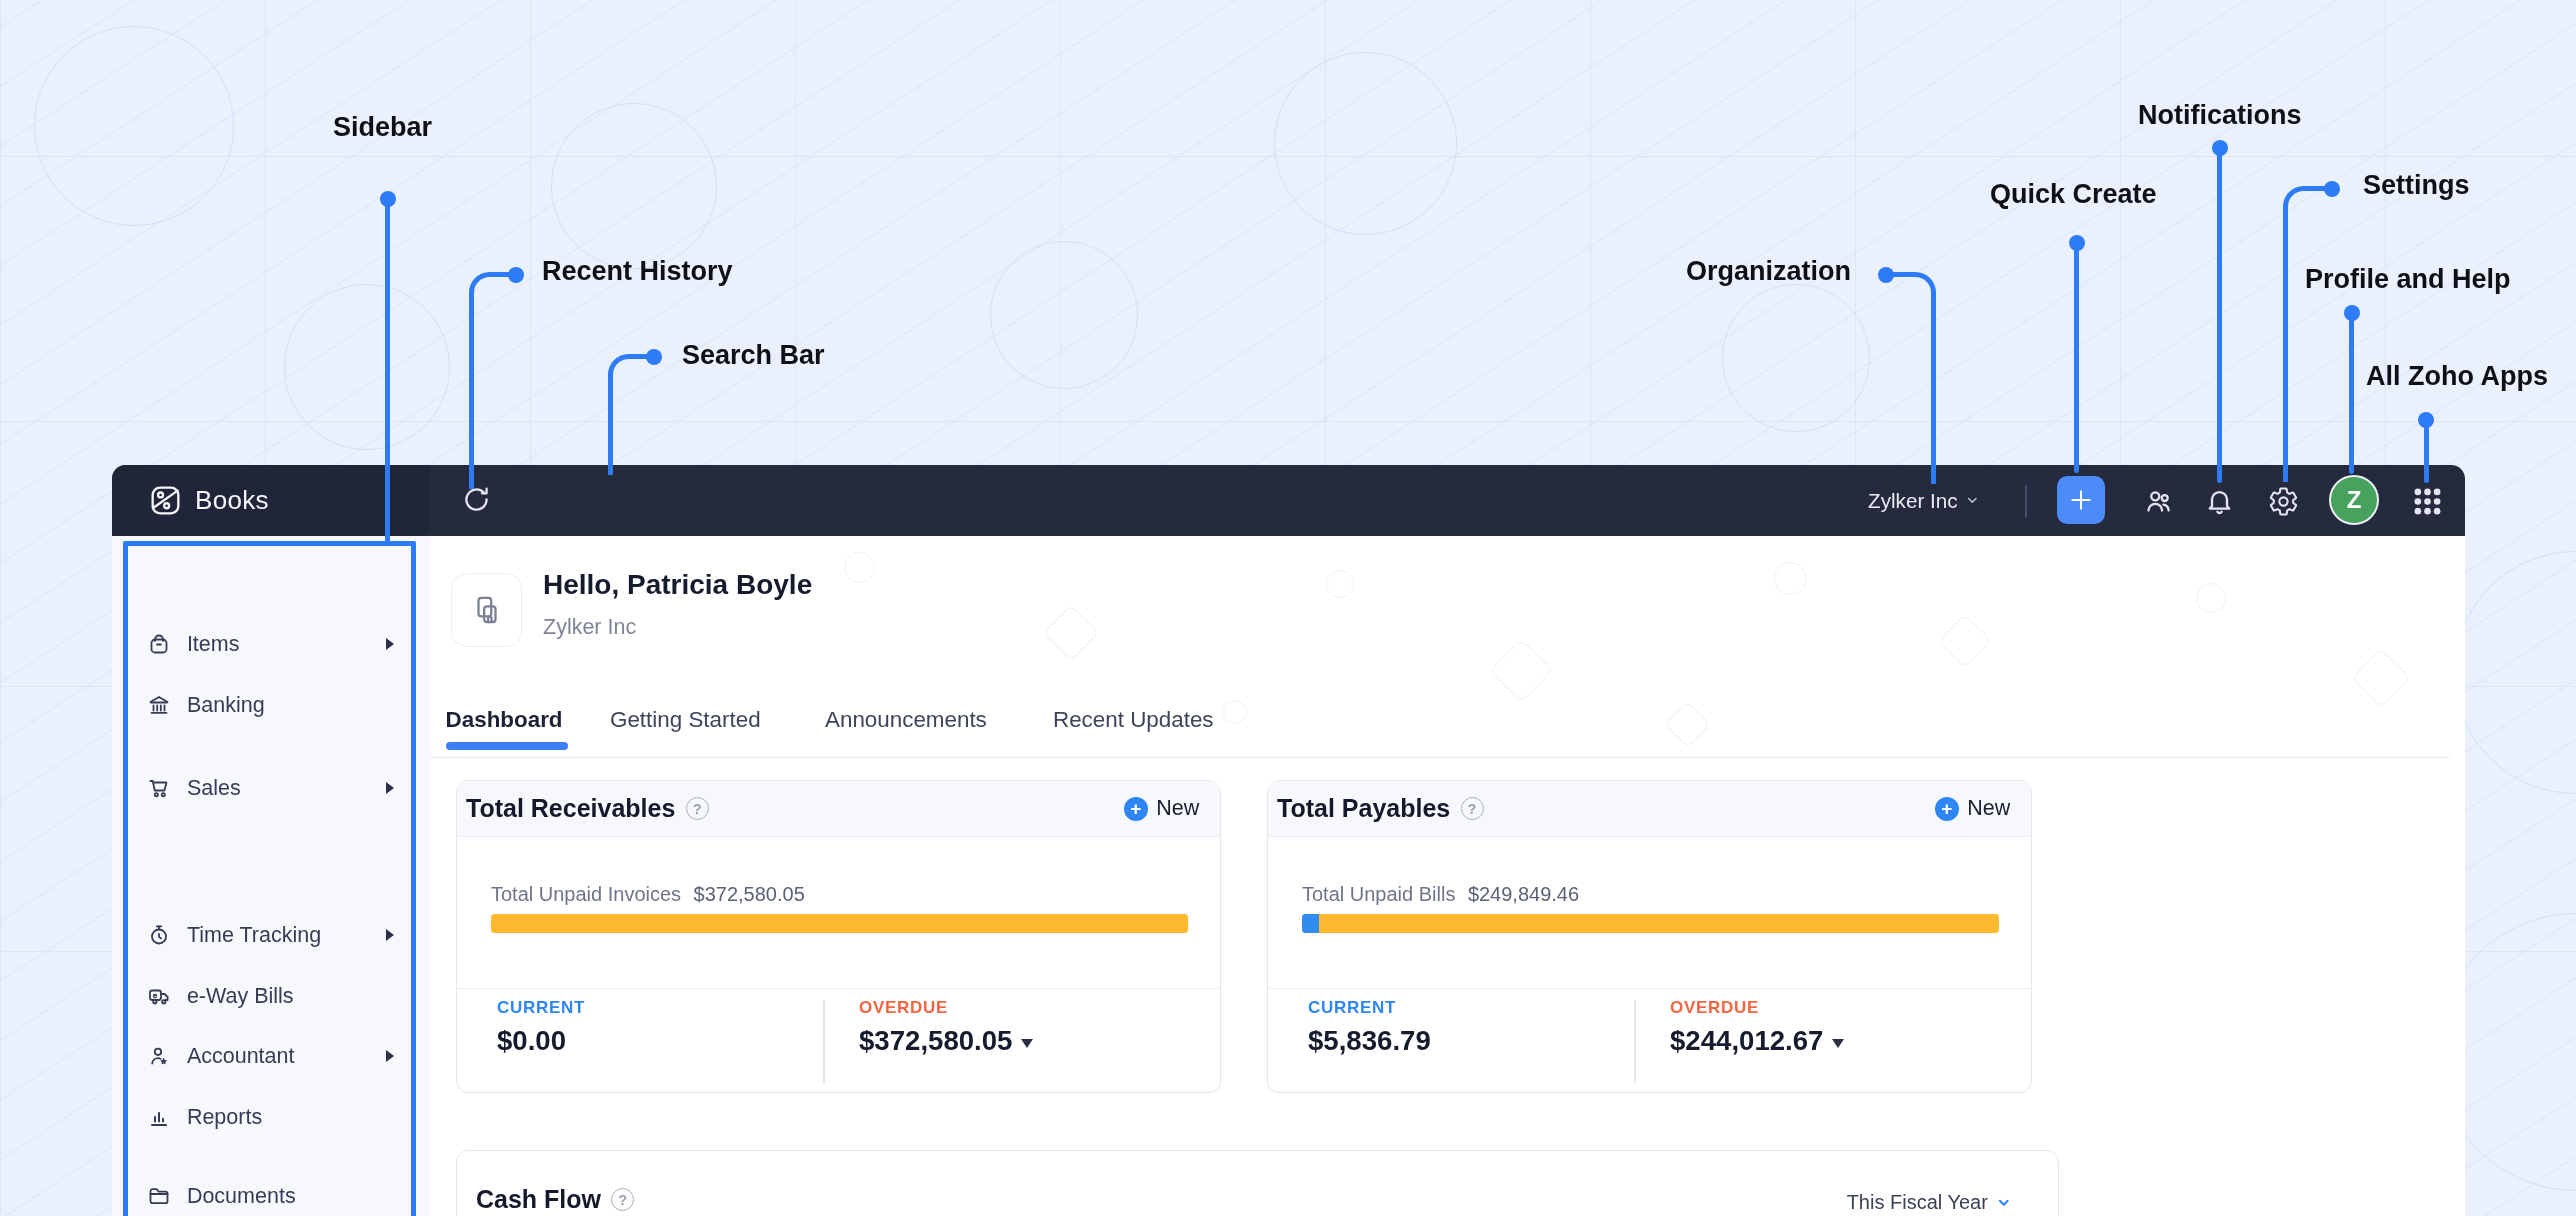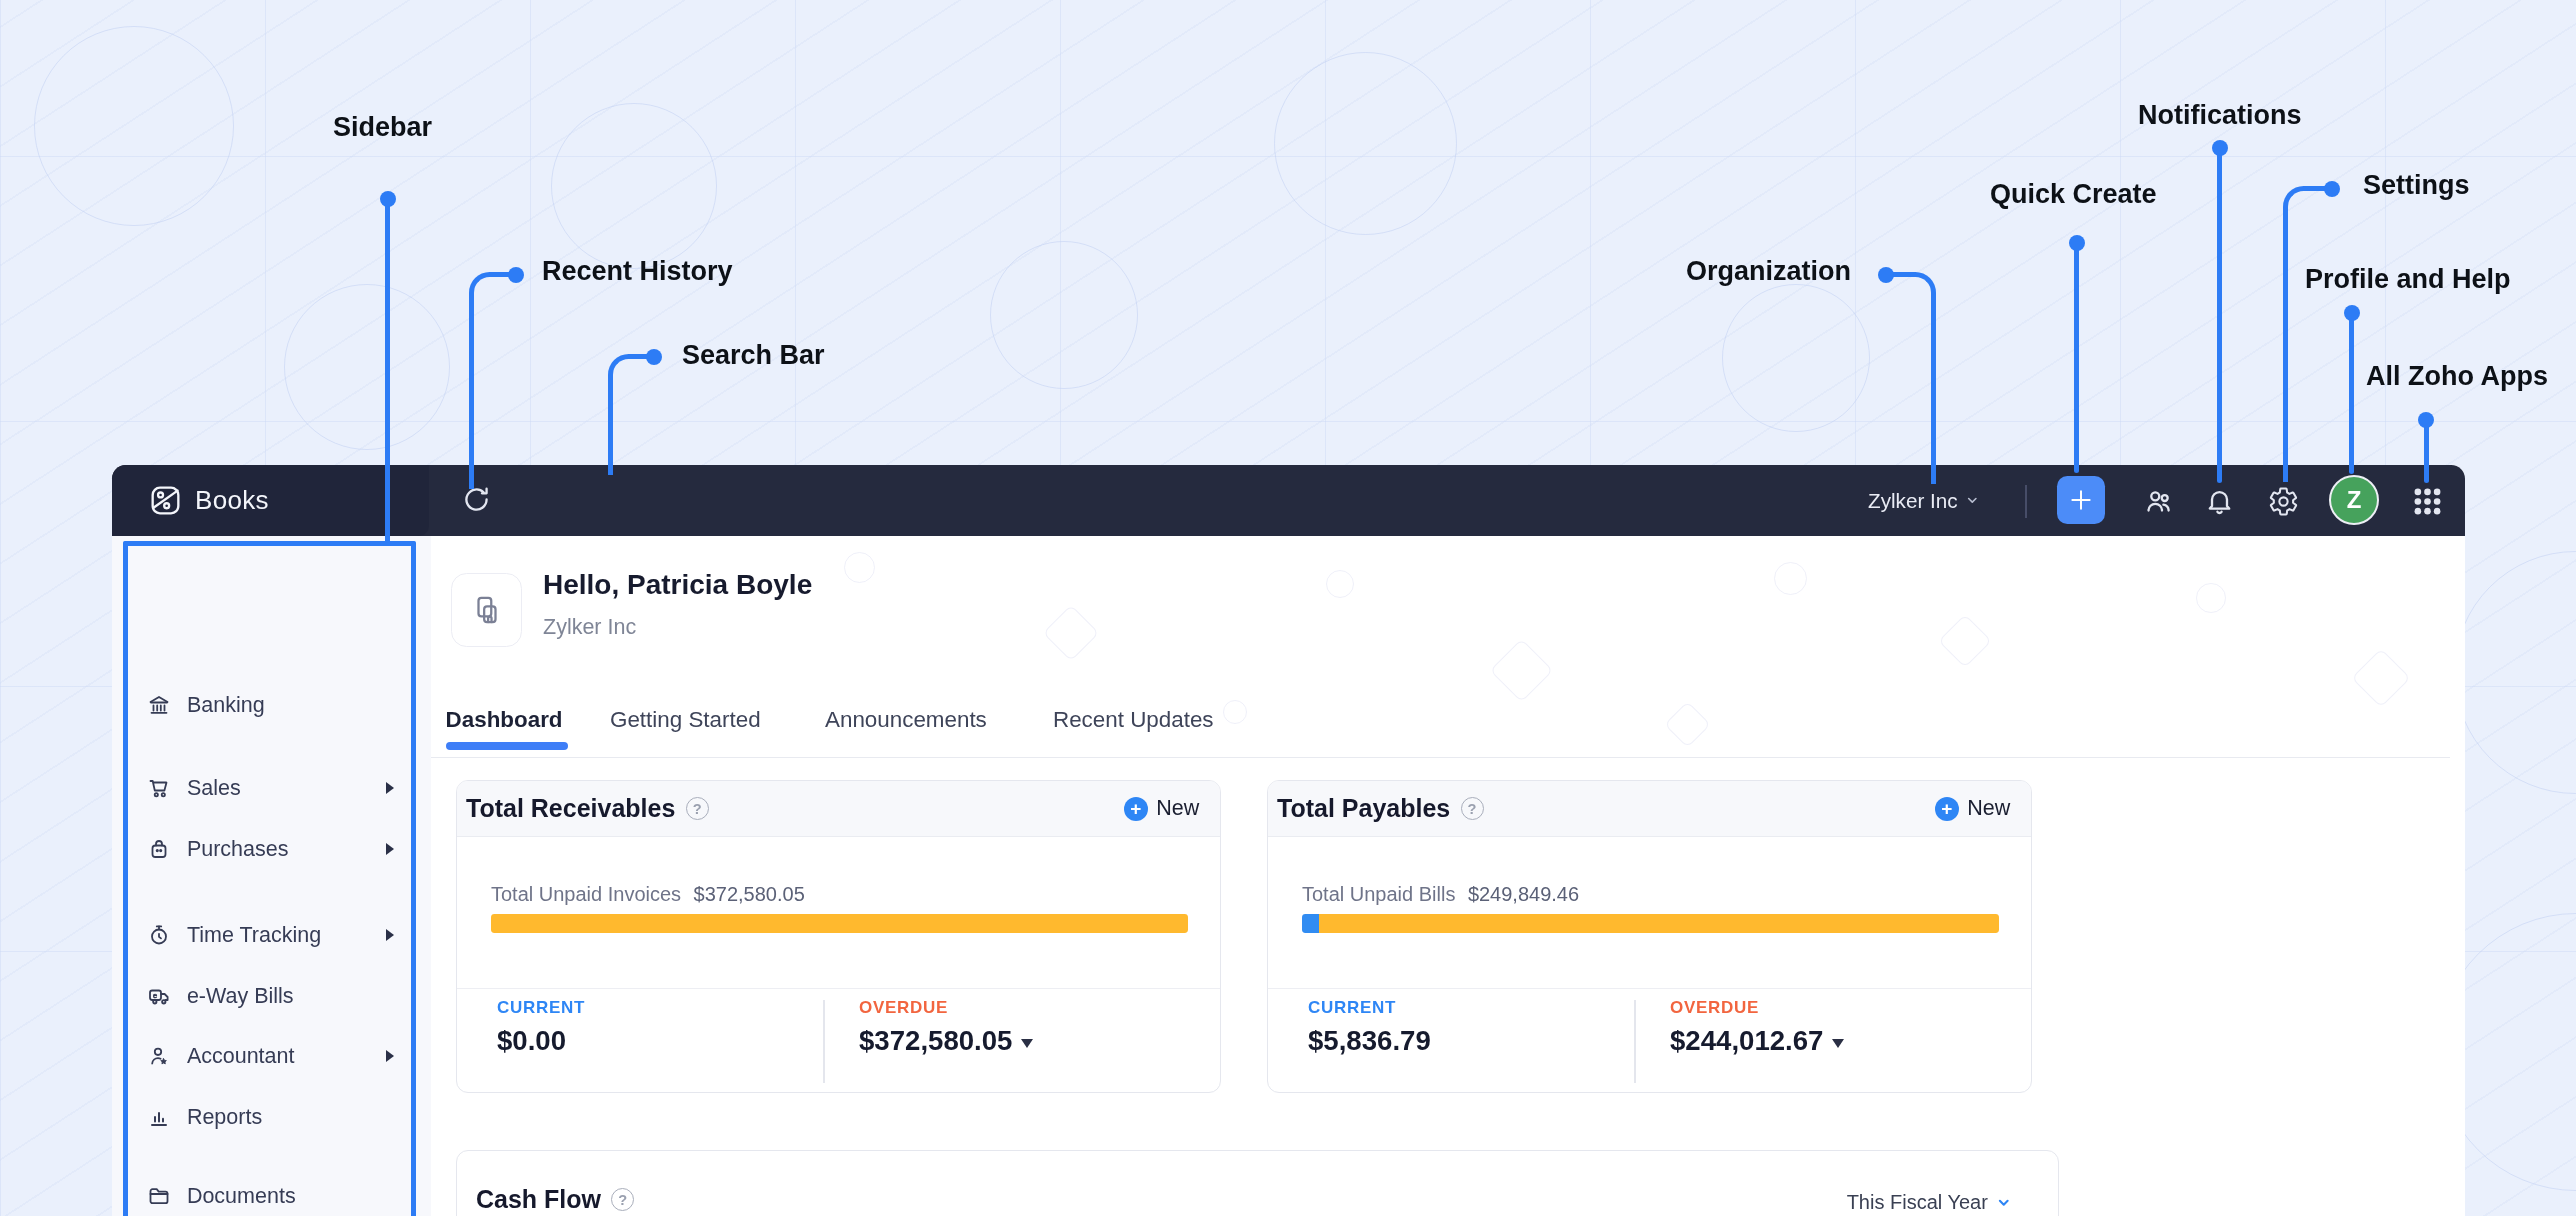--- a/index.html
+++ b/index.html
@@ -175,52 +175,51 @@
           <circle cx="5" cy="12" r="2.4"></circle>
           <circle cx="12" cy="12" r="2.4"></circle>
           <circle cx="19" cy="12" r="2.4"></circle>
           <circle cx="5" cy="19" r="2.4"></circle>
           <circle cx="12" cy="19" r="2.4"></circle>
           <circle cx="19" cy="19" r="2.4"></circle>
         </svg>
     </div>
 
     <div class="sidebar">
+      <div class="sb-item" style="top:84px;">
+        <span class="icn">
+            <svg viewBox="0 0 24 24" fill="none" stroke="#363C55" stroke-width="1.8" stroke-linecap="round" stroke-linejoin="round">
+              <path d="M8 9V7.5a4 4 0 0 1 8 0V9"></path>
+              <rect x="4.5" y="7.5" width="15" height="13" rx="3.5"></rect>
+              <path d="M10 12.5h4"></path>
+            </svg>
+          </span>
+        <span>Items</span>
+        <span class="arrow"></span>
+      </div>
       <div class="sb-item" style="top:145px;">
         <span class="icn">
             <svg viewBox="0 0 24 24" fill="none" stroke="#363C55" stroke-width="1.8" stroke-linecap="round" stroke-linejoin="round">
               <path d="M3.5 9 12 4l8.5 5"></path>
               <path d="M4 9.5h16"></path>
               <path d="M6.5 12.5v5M10.2 12.5v5M13.8 12.5v5M17.5 12.5v5"></path>
               <path d="M4.5 19.8h15"></path>
             </svg>
           </span>
         <span>Banking</span>
       </div>
       <div class="sb-item" style="top:228px;">
         <span class="icn">
             <svg viewBox="0 0 24 24" fill="none" stroke="#363C55" stroke-width="1.8" stroke-linecap="round" stroke-linejoin="round">
               <path d="M3.5 5h2.2l2.1 9.5h9.6l2.1-8H7"></path>
               <circle cx="9.3" cy="18.8" r="1.6"></circle>
               <circle cx="16.3" cy="18.8" r="1.6"></circle>
             </svg>
           </span>
         <span>Sales</span>
-        <span class="arrow"></span>
-      </div>
-      <div class="sb-item" style="top:289px;">
-        <span class="icn">
-            <svg viewBox="0 0 24 24" fill="none" stroke="#363C55" stroke-width="1.8" stroke-linecap="round" stroke-linejoin="round">
-              <path d="M9 8.5V7a3 3 0 0 1 6 0v1.5"></path>
-              <rect x="5.5" y="8.5" width="13" height="11.5" rx="2.8"></rect>
-              <circle cx="10.3" cy="13.6" r="0.7" fill="#363C55"></circle>
-              <circle cx="13.7" cy="13.6" r="0.7" fill="#363C55"></circle>
-            </svg>
-          </span>
-        <span>Purchases</span>
         <span class="arrow"></span>
       </div>
       <div class="sb-item" style="top:375px;">
         <span class="icn">
             <svg viewBox="0 0 24 24" fill="none" stroke="#363C55" stroke-width="1.8" stroke-linecap="round" stroke-linejoin="round">
               <circle cx="12" cy="13.5" r="7"></circle>
               <path d="M12 10.8v3l2 1.6"></path>
               <path d="M9.8 3.4h4.4"></path>
               <path d="M12 3.4v3"></path>
             </svg>

